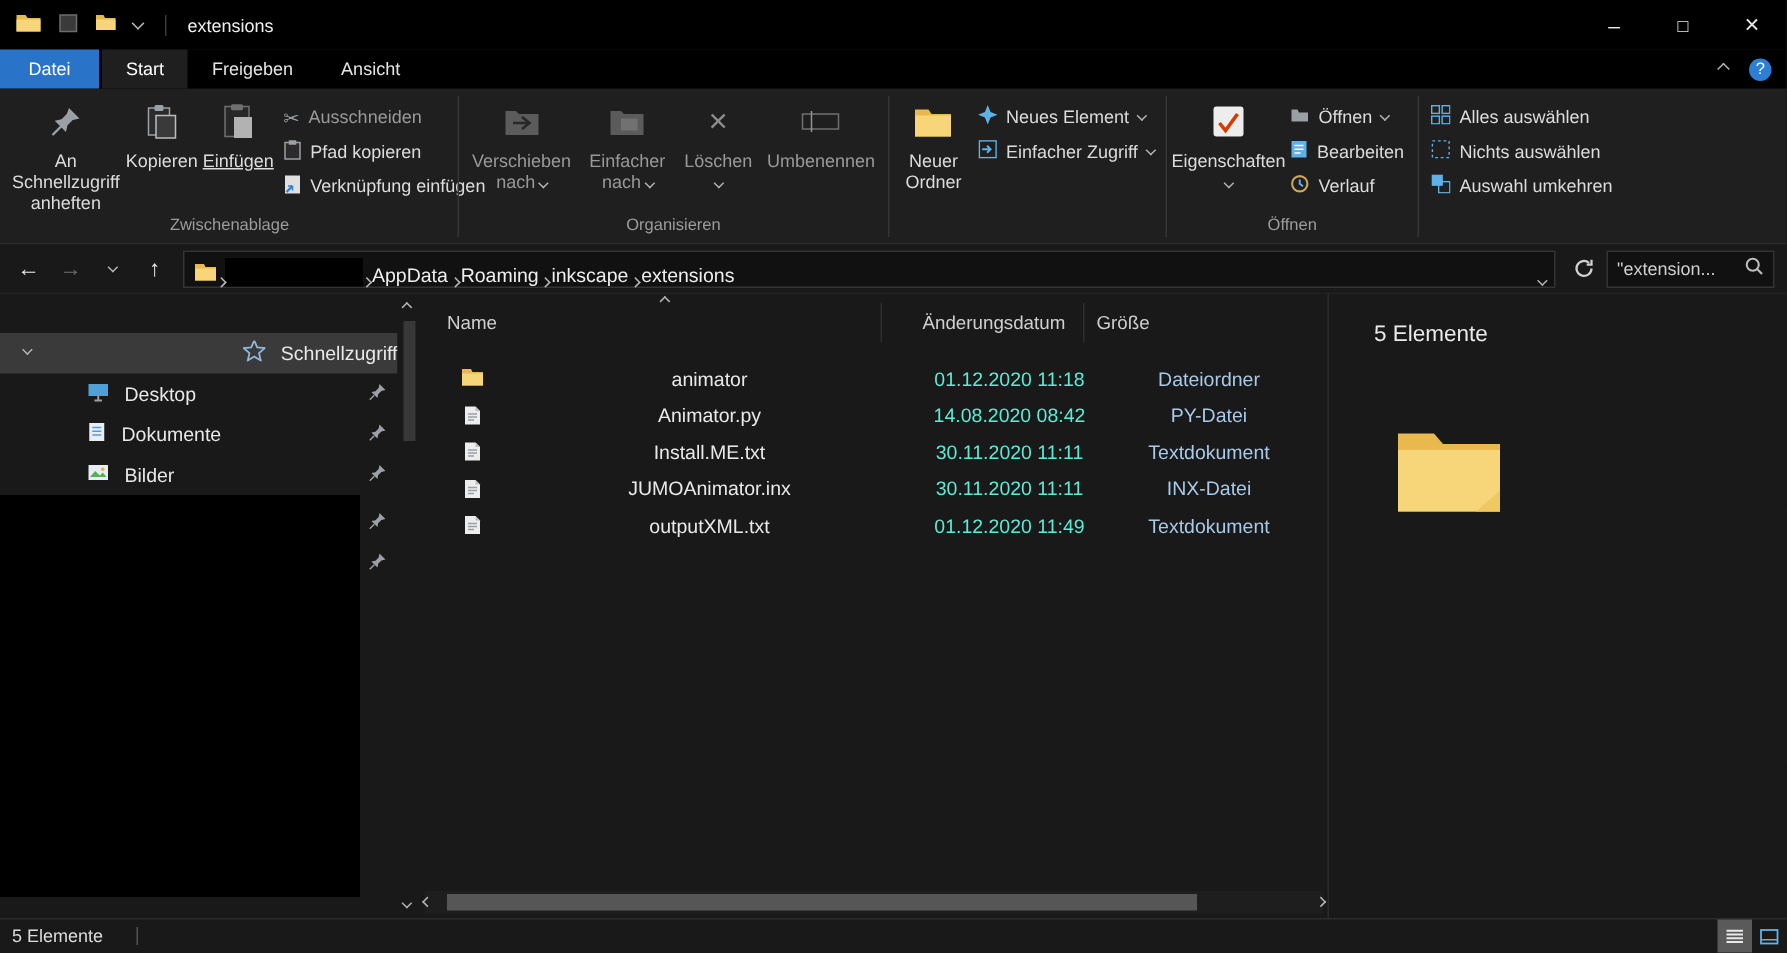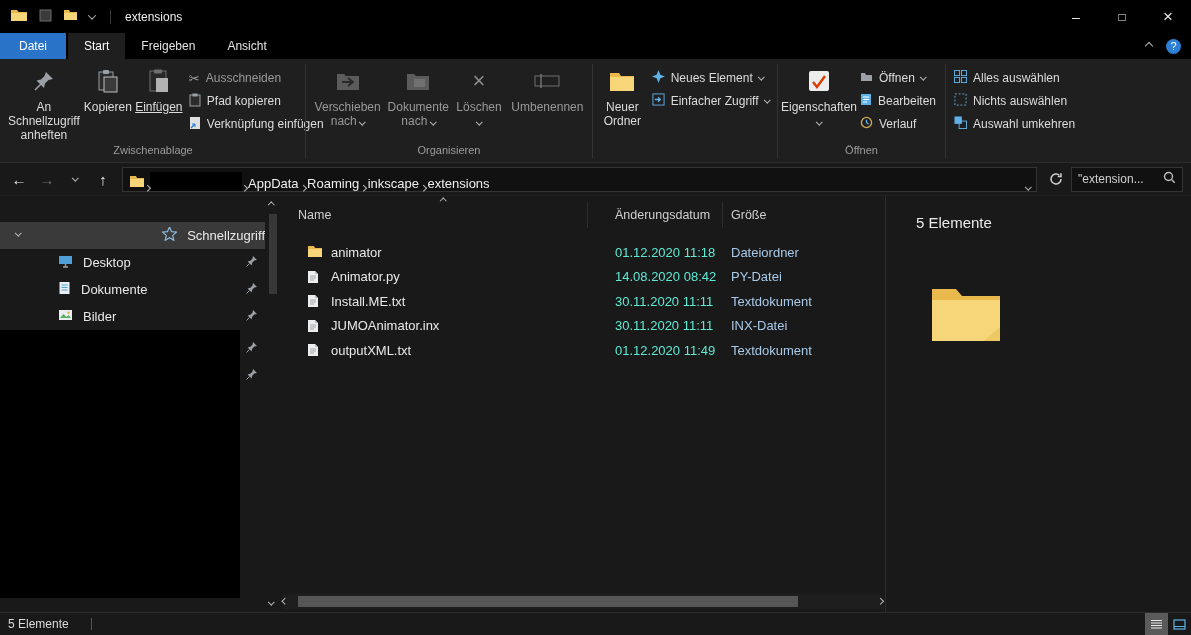--- a/index.html
+++ b/index.html
@@ -66,21 +66,21 @@
   .side-item.selected{background:#3a3a3a;justify-content:flex-end;}
   .side-expander{position:absolute;left:16px;top:10px;}
   .side-pin{position:absolute;right:7px;top:6px;}
   .pin-float{position:absolute;right:7px;}
   .redacted-box{position:absolute;left:0;top:134px;width:240px;height:268px;background:#000;}
   .side-scroll{width:16px;flex:none;position:relative;background:#191919;}
   .side-scroll .sarrow{position:absolute;left:4px;}
   .side-scroll .sthumb{position:absolute;left:4px;width:8px;top:18px;height:80px;background:#383838;}
 
   
-  .filepanel{flex:1;position:relative;min-width:0;}
+  .filepanel{flex:1;position:relative;min-width:0;text-align:center;}
   .sort-caret{position:absolute;top:3px;left:160px;}
   .cols-header{position:absolute;top:6px;left:0;right:0;height:26px;display:flex;color:#cfcfcf;font-size:12.5px;}
   .hcol{display:flex;align-items:center;border-right:1px solid #2e2e2e;white-space:nowrap;overflow:hidden;}
   .h-name{width:307px;padding-left:17px;}
   .h-date{width:135px;padding-left:27px;}
   .h-typ{width:135px;padding-left:8px;}
   .h-size{flex:1;padding-left:8px;border-right:none;}
   .rows{position:absolute;top:44px;left:0;right:0;}
   .frow{display:flex;align-items:center;height:24.5px;font-size:13px;}
   .frow .ficon{width:16px;height:14px;margin-left:26px;flex:none;}
@@ -224,21 +224,21 @@
           </div>
           <div class="blabel"><span>Verschieben nach</span> <span class="chev down tiny"></span></div>
         </div>
         <div class="bigbtn dim" style="width:66px;">
           <div class="bicon dimicon">
             <svg width="24" height="20" viewBox="0 0 24 20">
                 <path d="M1 3h7l2 2h13v14H1z" fill="#6f6f6f"></path>
                 <rect x="8" y="8" width="11" height="8" fill="#8d8d8d"></rect>
               </svg>
           </div>
-          <div class="blabel"><span>Dokumente nach</span> <span class="chev down tiny"></span></div>
+          <div class="blabel"><span>Einfacher nach</span> <span class="chev down tiny"></span></div>
         </div>
         <div class="bigbtn dim" style="width:56px;">
           <div class="bicon">
               <span class="xglyph">×</span>
             </div>
           <div class="blabel"><span>Löschen</span> <span class="chev down tiny"></span></div>
         </div>
         <div class="bigbtn dim" style="width:82px;">
           <div class="bicon dimicon">
             <svg width="26" height="16" viewBox="0 0 26 16">

